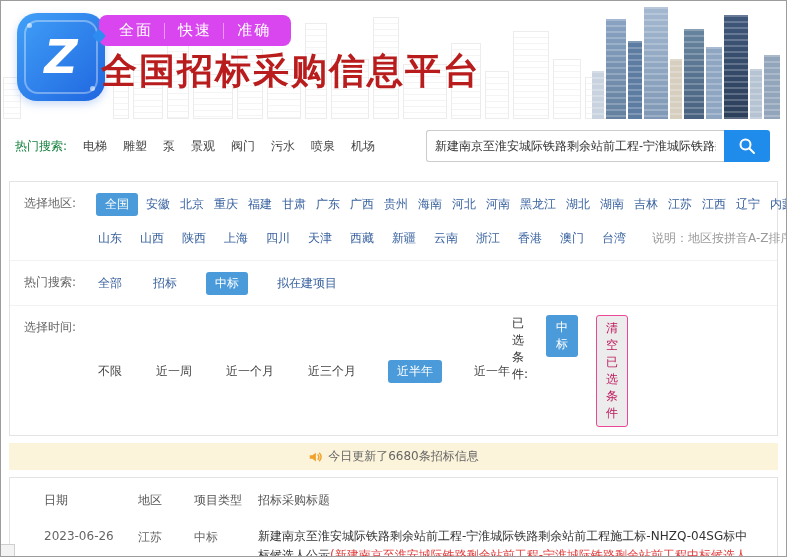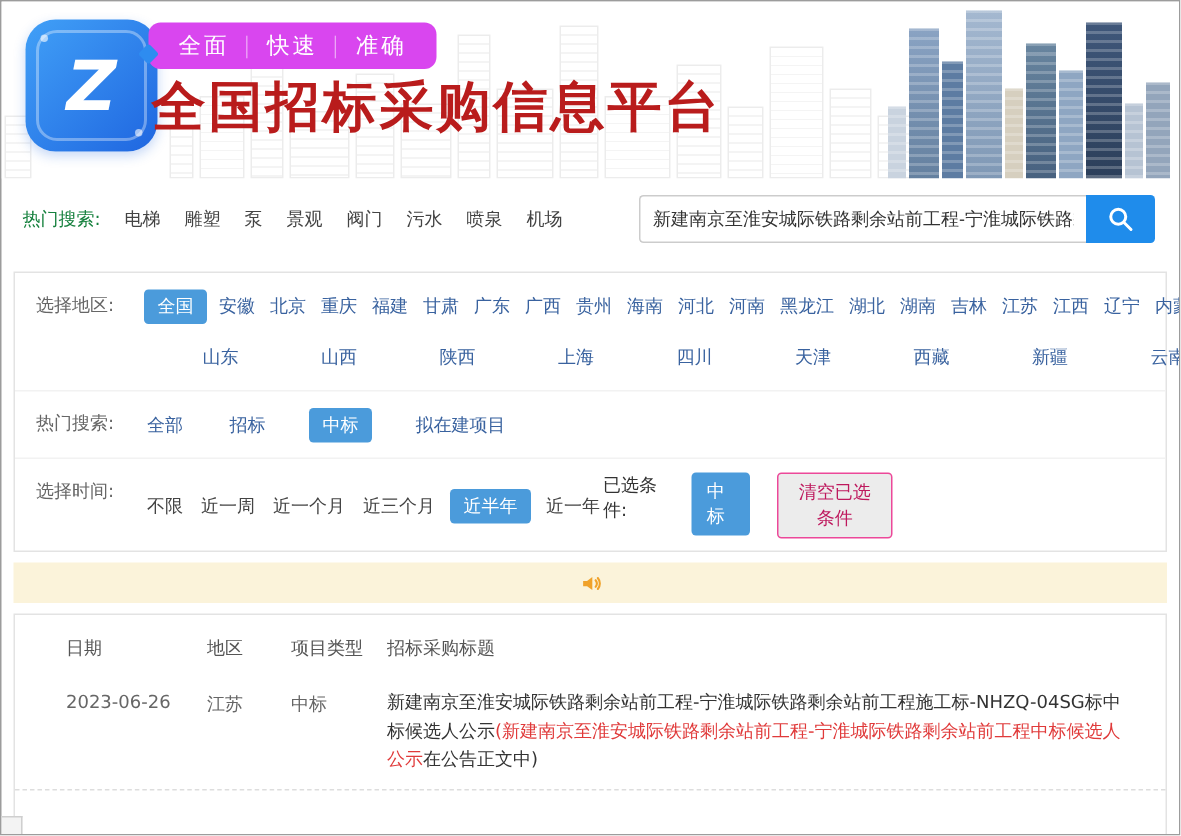--- a/index.html
+++ b/index.html
@@ -45,21 +45,21 @@
   .frow + .frow { border-top:1px solid #f2f2f2; }
   .flabel { flex:0 0 72px; font-size:12px; color:#666; padding-top:4px; }
   .fopts { flex:1; min-width:0; }
   .optrow { display:flex; flex-wrap:nowrap; align-items:center; column-gap:6px;
         font-size:12px; padding:2px 0; white-space:nowrap; }
   .optrow + .optrow { margin-top:7px; }
   .opt { color:#39629f; text-decoration:none; padding:3px 2px; cursor:pointer; }
   .opt.dark { color:#444; }
   .opt.active { background:#4b9bdb; color:#fff; border-radius:3px; padding:3px 9px; }
   .opt-note { font-size:12px; color:#999; margin-left:10px; }
-  .wide .opt { margin-right:8px;margin-left:37px; }
+  .wide .opt { margin-right:8px; }
   .subbox { display:inline-flex; align-items:center; column-gap:14px; margin:8px 0 0 0;
         border:1px solid #e0e0e0; padding:5px 12px; font-size:12px; }
   .cond { margin-left:auto; display:flex; align-items:flex-start; gap:18px; padding-right:168px; }
   .cond-label { font-size:12px; color:#333; }
   .tag { background:#4b9bdb; color:#fff; font-size:12px; padding:4px 10px; border-radius:3px; }
   .clear-btn { background:#ececec; border:1px solid #ec4899; color:#be185d; font-size:12px;
         padding:4px 9px; border-radius:3px; cursor:pointer; }
 
   
   .notice { margin:7px 8px 0; background:#fbf3da; height:27px; display:flex; align-items:center;
@@ -206,21 +206,21 @@
           <a class="opt">全部</a>
           <a class="opt">招标</a>
           <a class="opt active">中标</a>
           <a class="opt">拟在建项目</a>
         </div>
       </div>
     </div>
 
     <div class="frow">
       <span class="flabel">选择时间:</span>
-      <div class="optrow" style="column-gap:8px">
+      <div class="optrow" style="column-gap:30px">
         <a class="opt dark">不限</a>
         <a class="opt dark">近一周</a>
         <a class="opt dark">近一个月</a>
         <a class="opt dark">近三个月</a>
         <a class="opt active">近半年</a>
         <a class="opt dark">近一年</a>
       </div>
       <div class="cond">
         <span class="cond-label">已选条件:</span>
         <span class="tag">中标</span>
@@ -229,20 +229,21 @@
     </div>
 
   </section>
 
   <div class="notice">
     <svg width="14" height="14" viewBox="0 0 16 16" fill="none" stroke="#f0a22a" stroke-width="1.6" stroke-linejoin="round" stroke-linecap="round">
       <path d="M2 6 L5 6 L9 3 L9 13 L5 10 L2 10 Z" fill="#f0a22a" stroke="none"></path>
       <path d="M11.5 5.5 a4 4 0 0 1 0 5"></path>
       <path d="M13.2 3.8 a6.5 6.5 0 0 1 0 8.4"></path>
     </svg>
+    <span>今日更新了6680条招标信息</span>
   </div>
 
   <section class="results">
     <div class="rheader">
       <span>日期</span>
       <span>地区</span>
       <span>项目类型</span>
       <span>招标采购标题</span>
     </div>
 

